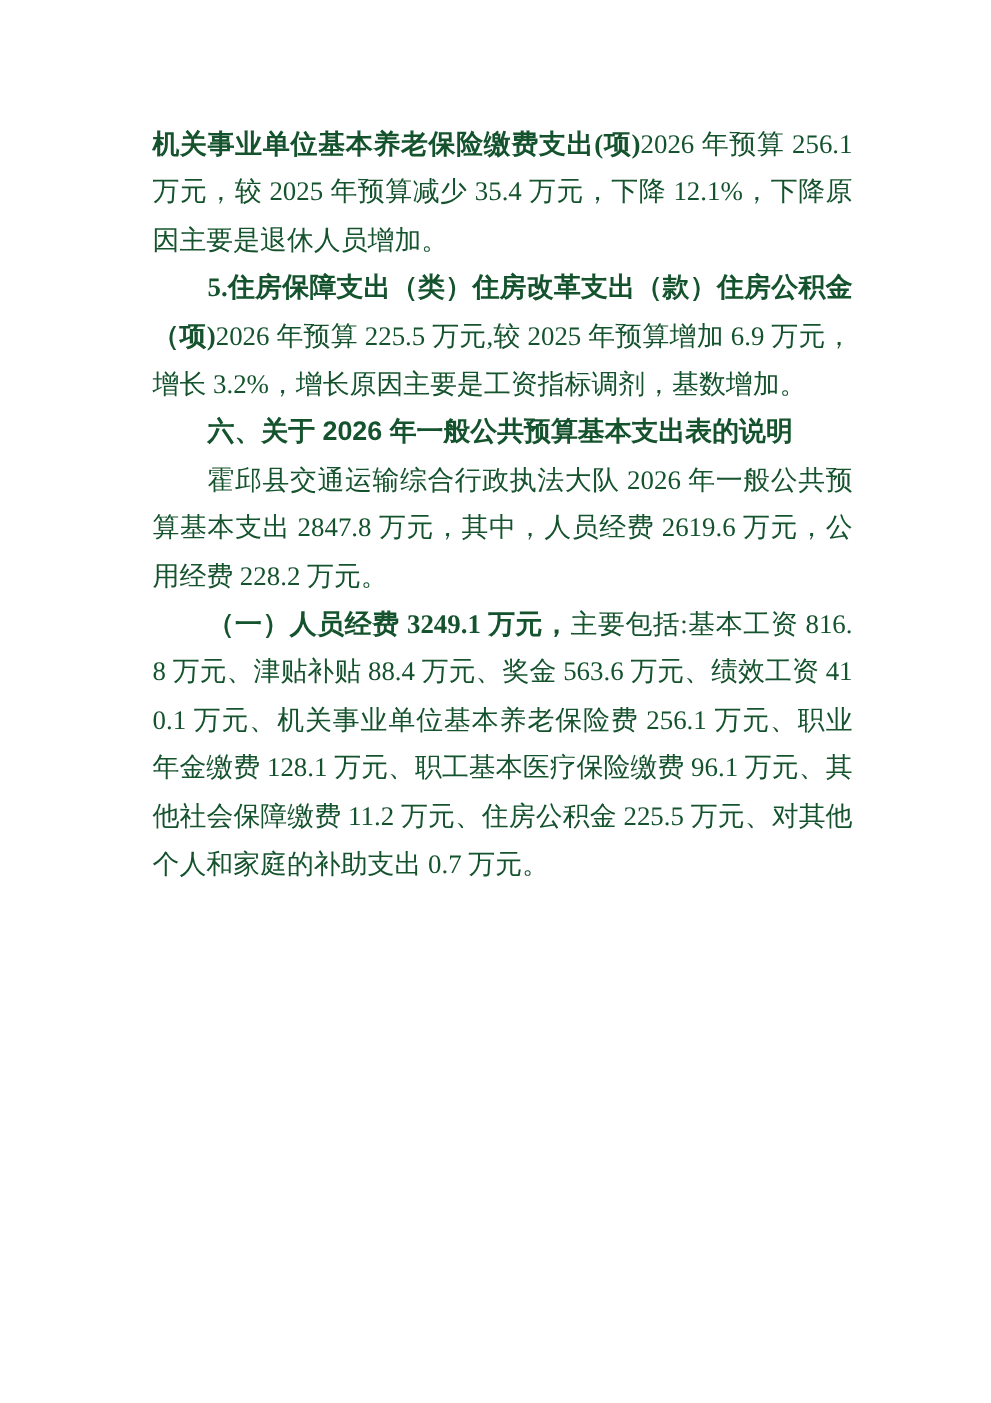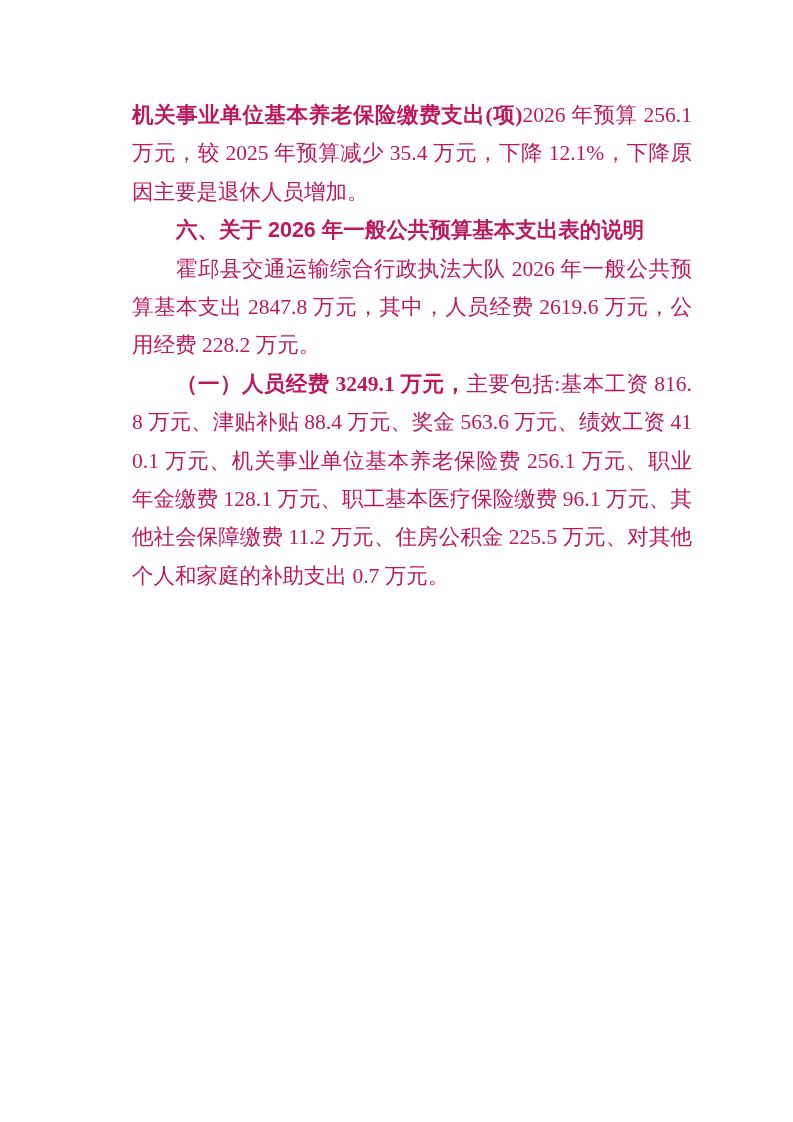--- a/index.html
+++ b/index.html
@@ -9,27 +9,27 @@
   }
   .page {
     position: relative;
     width: 793px;
     height: 1122px;
     background: #ffffff;
     overflow: hidden;
   }
   .content {
     position: absolute;
-    left: 132px;
+    left: 122px;
     top: 96px;
     width: 560px;
     font-family: "Liberation Serif", "DejaVu Serif", serif;
     font-size: 21.5px;
     line-height: 38.4px;
-    color: #be185d;
+    color: #14532d;
   }
   .content p {
     margin: 0;
     padding: 0;
     text-align: justify;
     text-align-last: left;
     word-break: break-all;
   }
   .content p.indent {
     text-indent: 44px;
@@ -44,17 +44,18 @@
     font-family: "Liberation Sans", "DejaVu Sans", sans-serif;
     font-weight: bold;
   }
 </style>
 </head>
 <body>
 
 <div class="page">
   <div class="content" id="doc-content">
       <p class=""><span class="seg-bold">机关事业单位基本养老保险缴费支出(项)</span><span class="seg-regular">2026 年预算 256.1 万元，较 2025 年预算减少 35.4 万元，下降 12.1%，下降原因主要是退休人员增加。</span></p>
+      <p class="indent"><span class="seg-bold">5.住房保障支出（类）住房改革支出（款）住房公积金（项)</span><span class="seg-regular">2026 年预算 225.5 万元,较 2025 年预算增加 6.9 万元，增长 3.2%，增长原因主要是工资指标调剂，基数增加。</span></p>
       <p class="indent heading"><span class="seg-bold">六、关于 2026 年一般公共预算基本支出表的说明</span></p>
       <p class="indent"><span class="seg-regular">霍邱县交通运输综合行政执法大队 2026 年一般公共预算基本支出 2847.8 万元，其中，人员经费 2619.6 万元，公用经费 228.2 万元。</span></p>
       <p class="indent"><span class="seg-bold">（一）人员经费 3249.1 万元，</span><span class="seg-regular">主要包括:基本工资 816.8 万元、津贴补贴 88.4 万元、奖金 563.6 万元、绩效工资 410.1 万元、机关事业单位基本养老保险费 256.1 万元、职业年金缴费 128.1 万元、职工基本医疗保险缴费 96.1 万元、其他社会保障缴费 11.2 万元、住房公积金 225.5 万元、对其他个人和家庭的补助支出 0.7 万元。</span></p>
     </div>
 </div>
 
 </body></html>

